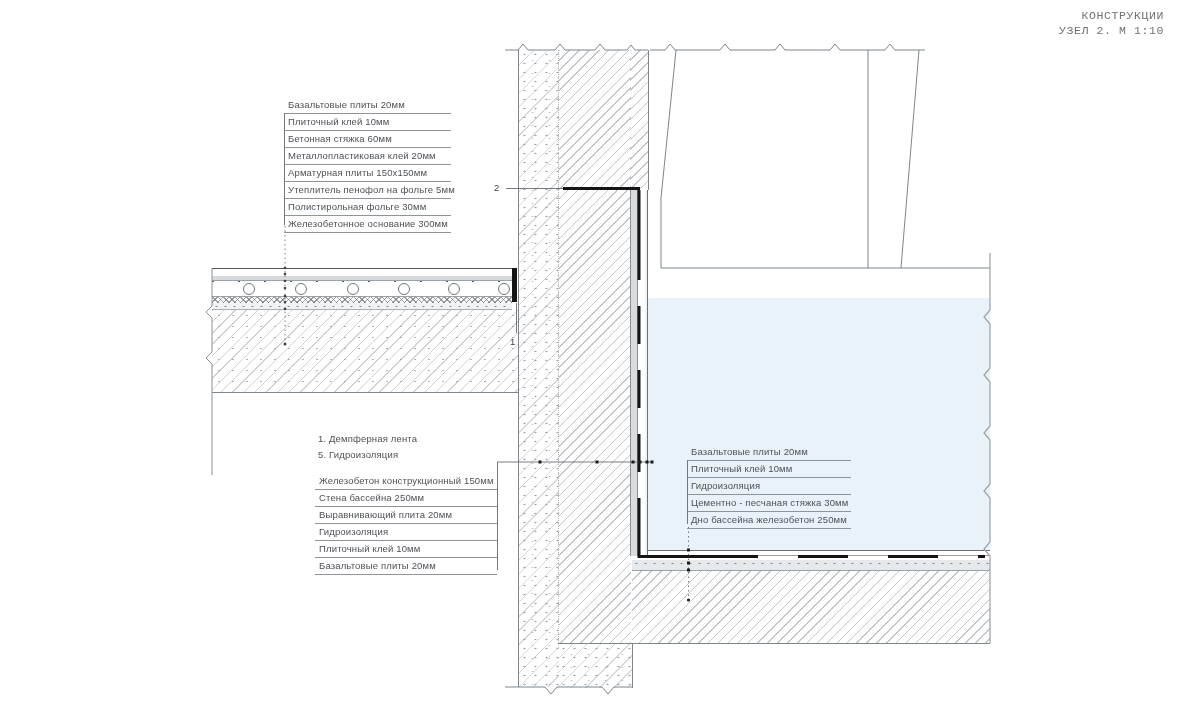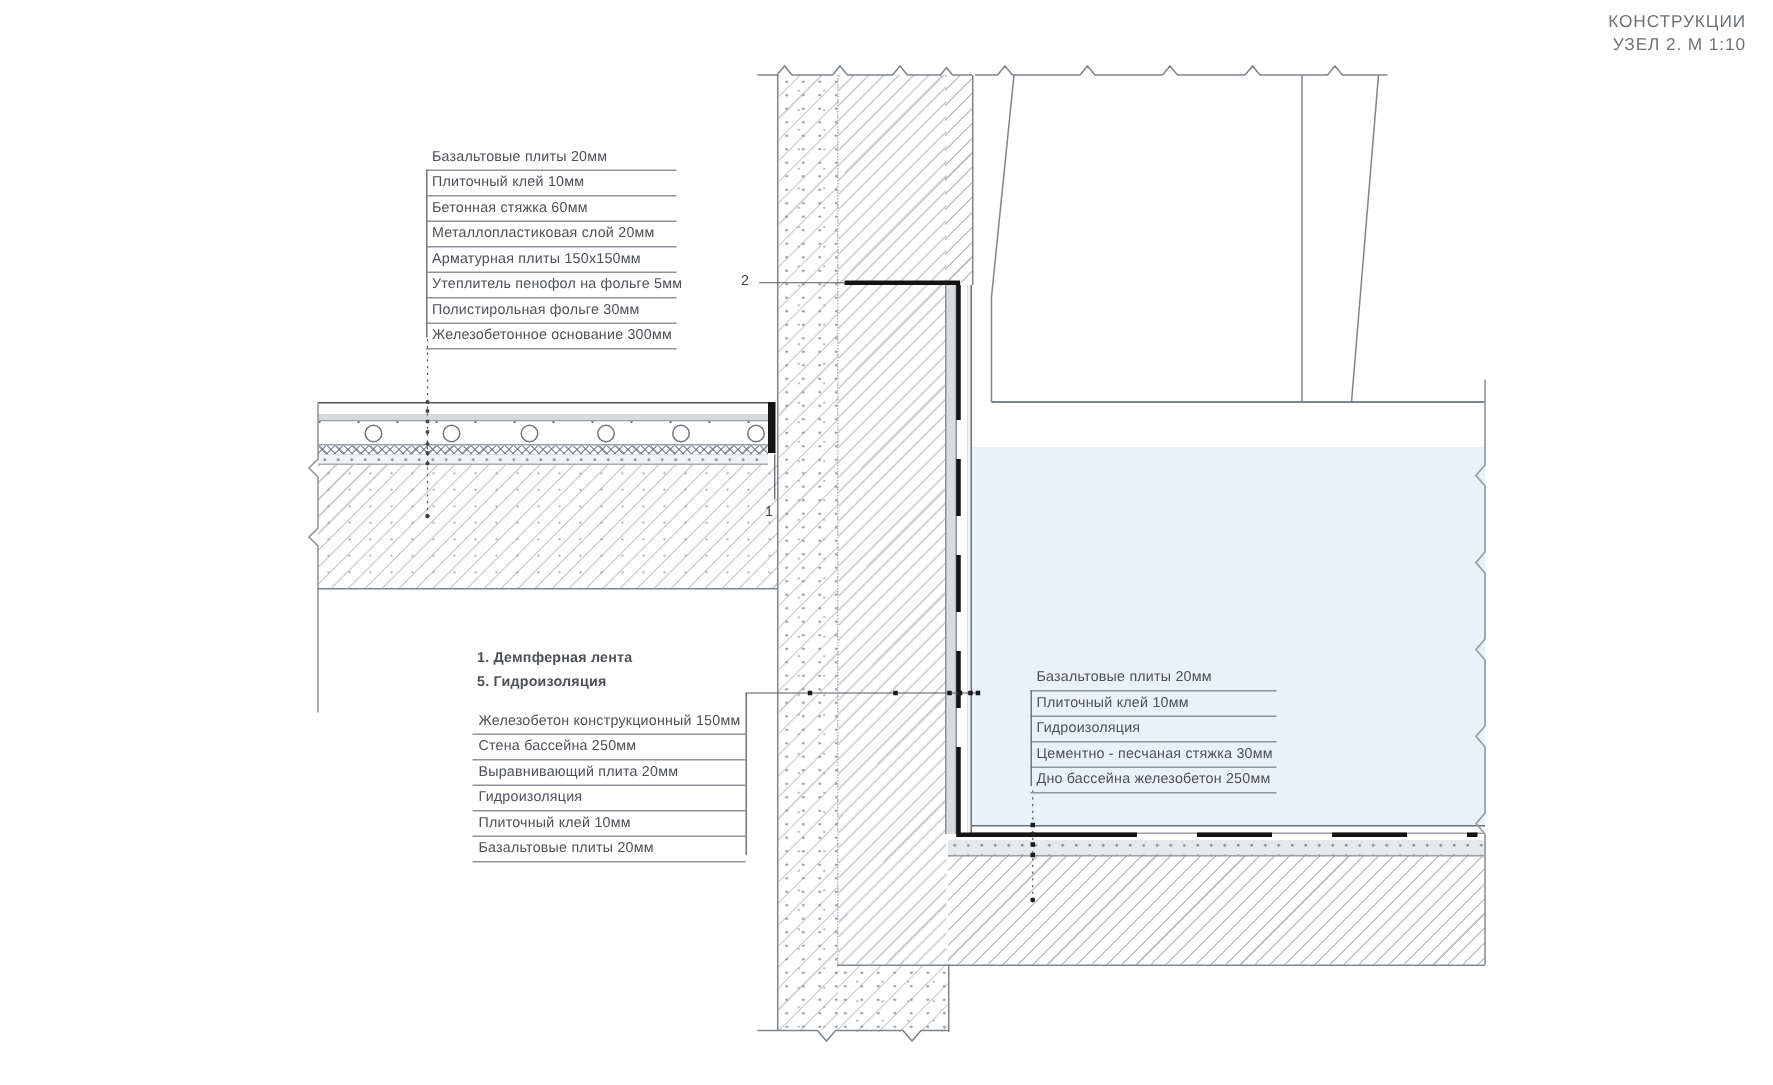--- a/index.html
+++ b/index.html
@@ -33,24 +33,24 @@
   }
   .fine-dots{
     background-image:radial-gradient(rgba(90,98,106,.8) .7px, transparent 1.2px);
     background-size:9px 7px;
   }
   
   .callout-list .row{
     height:16px;line-height:15px;font-size:9.5px;letter-spacing:.15px;
     border-bottom:1px solid #8d949a;padding-left:4px;white-space:nowrap;color:#4d5156;
   }
-  .note-line{height:16px;line-height:16px;font-size:9.5px;letter-spacing:.15px;white-space:nowrap;color:#4d5156;font-weight:bold;}
+  .note-line{height:16px;line-height:16px;font-size:9.5px;letter-spacing:.15px;white-space:nowrap;color:#4d5156;}
   .vconn{width:0;border-left:1px solid #70777d;}
   .marker{font-size:9.5px;color:#3f4347;}
-  #title{ text-align:right;font-size:11.5px;line-height:15px;color:#6e7276;letter-spacing:.6px;}
+  #title{ text-align:right;font-size:11.5px;line-height:15px;color:#6e7276;letter-spacing:.6px;font-family:Liberation Mono, monospace;}
   .pipe{
     width:10px;height:10px;border-radius:50%;border:1px solid #6f767d;background:#fff;position:absolute;top:2px;
   }
   svg{position:absolute;left:0;top:0;}
 </style>
 </head>
 <body>
 
 <div id="stage">
 
@@ -153,21 +153,21 @@
 
   <div id="title" class="abs" style="right:18px;top:8px;">
     <div>КОНСТРУКЦИИ</div>
     <div>УЗЕЛ 2. М 1:10</div>
   </div>
 
   <div class="abs callout-list" style="left:284px;top:97px;width:167px;">
     <div class="row">Базальтовые плиты 20мм</div>
     <div class="row">Плиточный клей 10мм</div>
     <div class="row">Бетонная стяжка 60мм</div>
-    <div class="row">Металлопластиковая слой 20мм</div>
+    <div class="row">Металлопластиковая клей 20мм</div>
     <div class="row">Арматурная плиты 150х150мм</div>
     <div class="row">Утеплитель пенофол на фольге 5мм</div>
     <div class="row">Полистирольная фольге 30мм</div>
     <div class="row">Железобетонное основание 300мм</div>
   </div>
   <div class="abs vconn" style="left:284px;top:113px;height:112px;"></div>
 
   <div class="abs" style="left:318px;top:431px;">
     <div class="note-line">1. Демпферная лента</div>
     <div class="note-line">5. Гидроизоляция</div>

